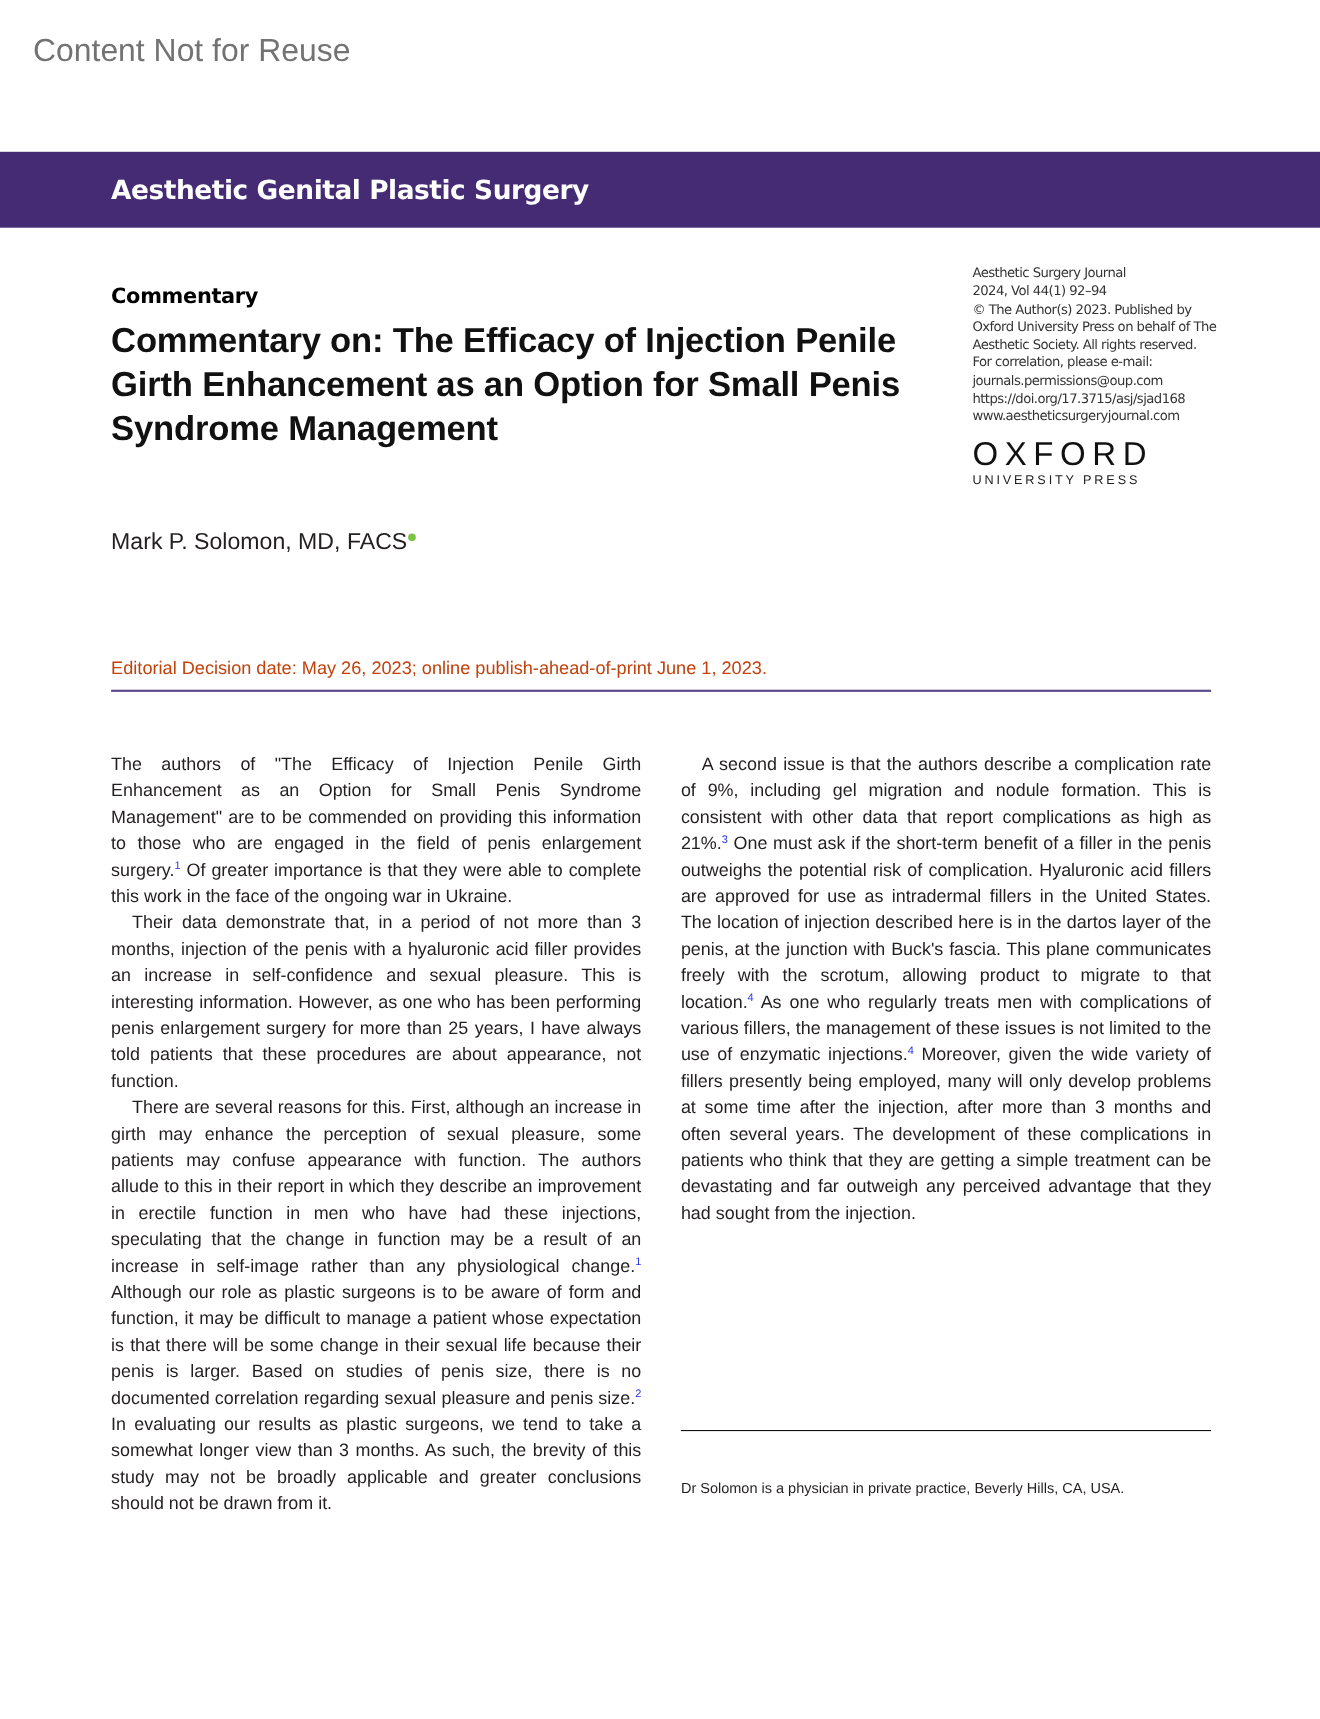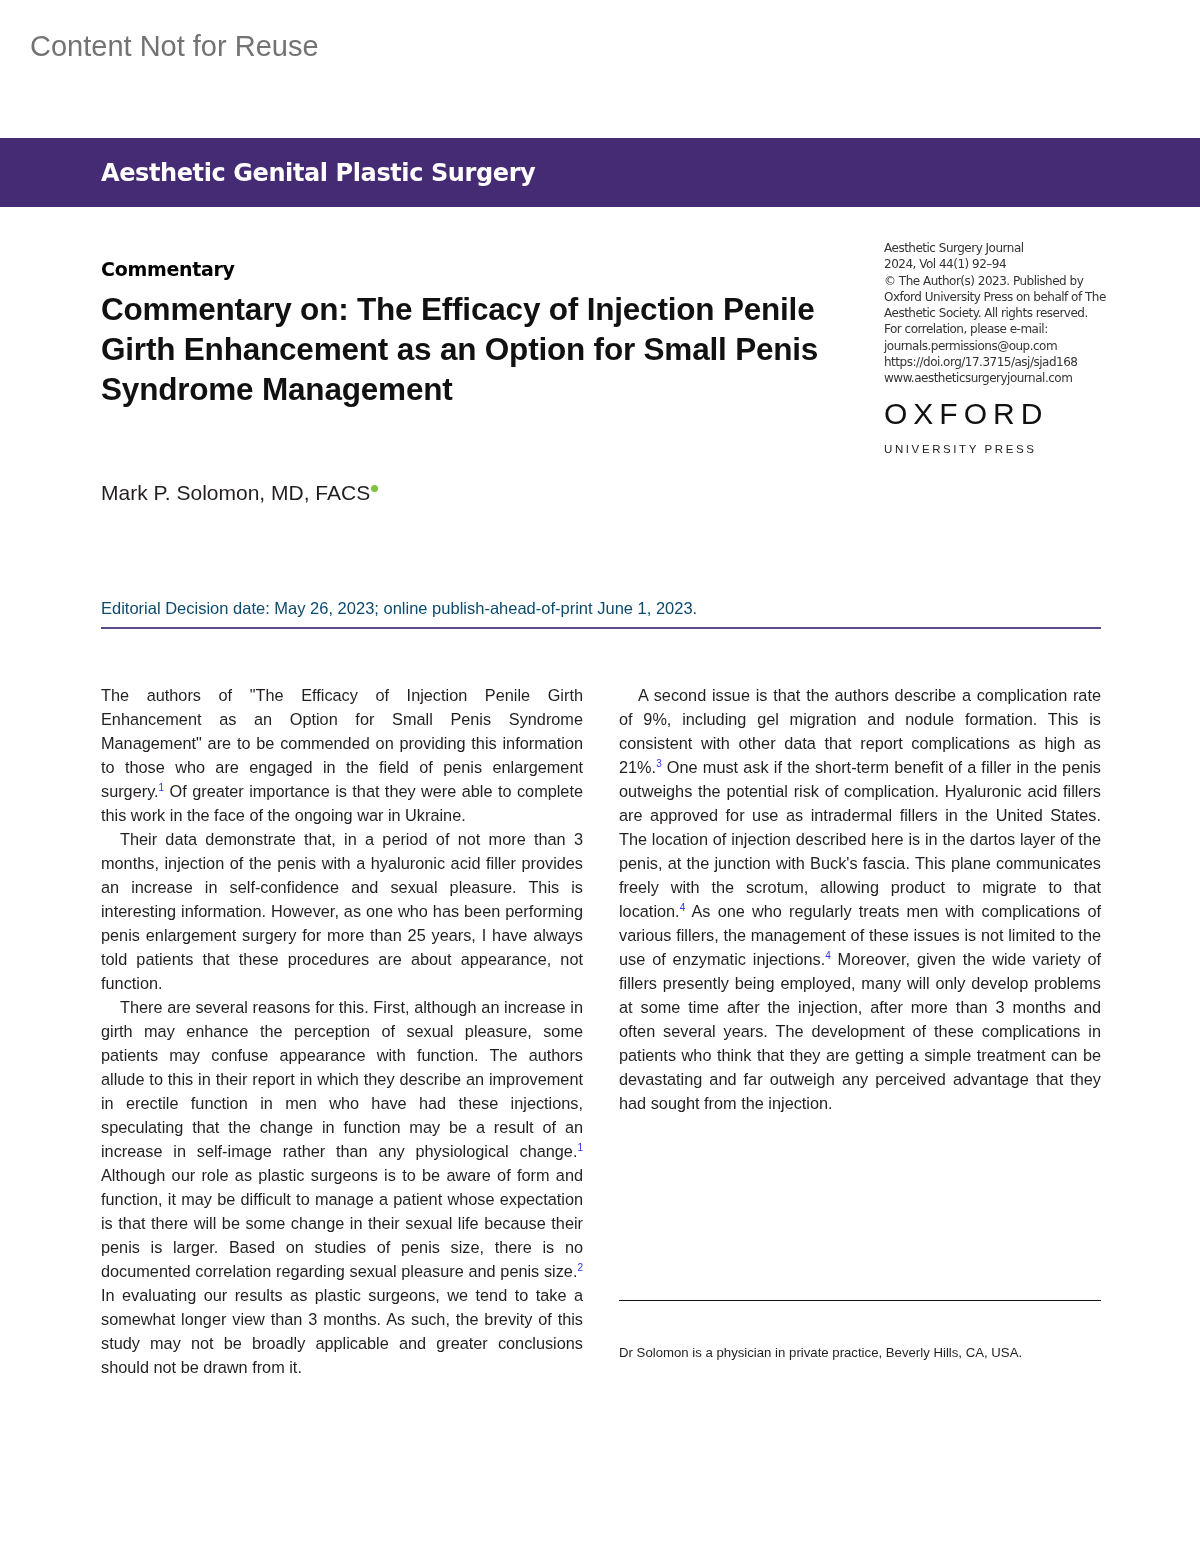--- a/index.html
+++ b/index.html
@@ -13,26 +13,26 @@
 
   .section-label { position: absolute; left: 101px; top: 258px; font-size: 19px; font-weight: bold; color: #000; font-family: "DejaVu Sans", sans-serif; letter-spacing: -0.3px; }
 
   .article-title { position: absolute; left: 101px; top: 289px; width: 720px; font-size: 31.5px; line-height: 40px; font-weight: bold; color: #111; font-family: "Liberation Sans", sans-serif; letter-spacing: -0.2px; }
 
   .journal-meta { position: absolute; left: 884px; top: 229px; width: 240px; font-size: 12px; line-height: 16.3px; color: #333; font-family: "DejaVu Sans", sans-serif; letter-spacing: -0.5px; margin-top: 11px; }
   .journal-meta div { white-space: nowrap; }
 
   .oxford-logo { position: absolute; left: 884px; top: 398px; }
   .oxford-word { font-size: 30px; letter-spacing: 6px; color: #111; font-family: "Liberation Sans", sans-serif; line-height: 32px; }
-  .oxford-press { font-size: 11.5px; letter-spacing: 2.6px; color: #222; font-family: "Liberation Sans", sans-serif; margin-top: 13px; }
+  .oxford-press { font-size: 11.5px; letter-spacing: 2.6px; color: #222; font-family: "Liberation Sans", sans-serif; margin-top: 1px; }
 
   .author { position: absolute; left: 101px; top: 481px; font-size: 21px; color: #231f20; }
   .orcid-dot { display: inline-block; width: 7px; height: 7px; border-radius: 50%; background: #7dc243; vertical-align: top; margin-top: 4px; margin-left: 1px; }
 
-  .editorial-date { position: absolute; left: 101px; top: 599px; font-size: 16.5px; color: #0c4a6e; }
+  .editorial-date { position: absolute; left: 101px; top: 599px; font-size: 16.5px; color: #c2410c; }
   .purple-rule { position: absolute; left: 101px; top: 627px; width: 1000px; height: 2px; background: #5c4a8f; }
 
   .col { position: absolute; top: 683px; width: 482px; font-size: 16.3px; line-height: 24px; color: #231f20; text-align: justify; hyphens: manual; }
   .col-left { left: 101px; }
   .col-right { left: 619px; }
   .col p { text-indent: 19px; }
   .col p.first { text-indent: 0; }
   .ref { color: #2a34e0; font-size: 10px; vertical-align: top; position: relative; top: -3px; }
 
   .footnote-rule { position: absolute; left: 619px; top: 1300px; width: 482px; height: 1px; background: #111; }

